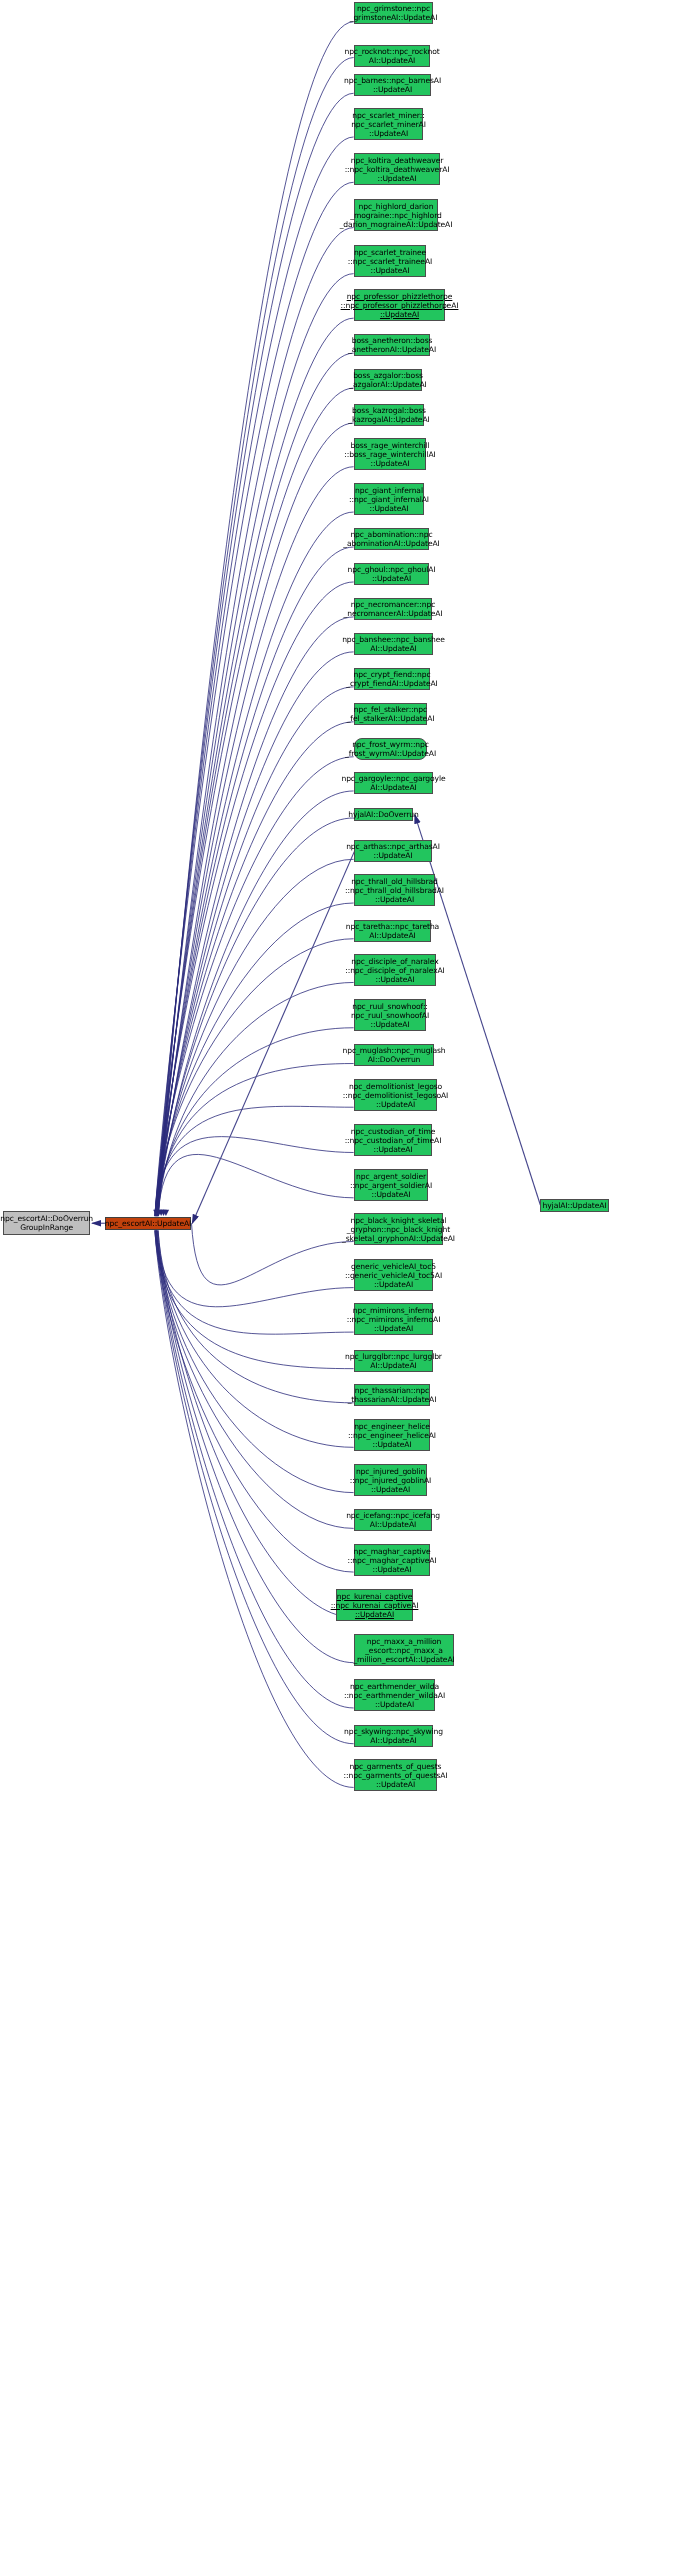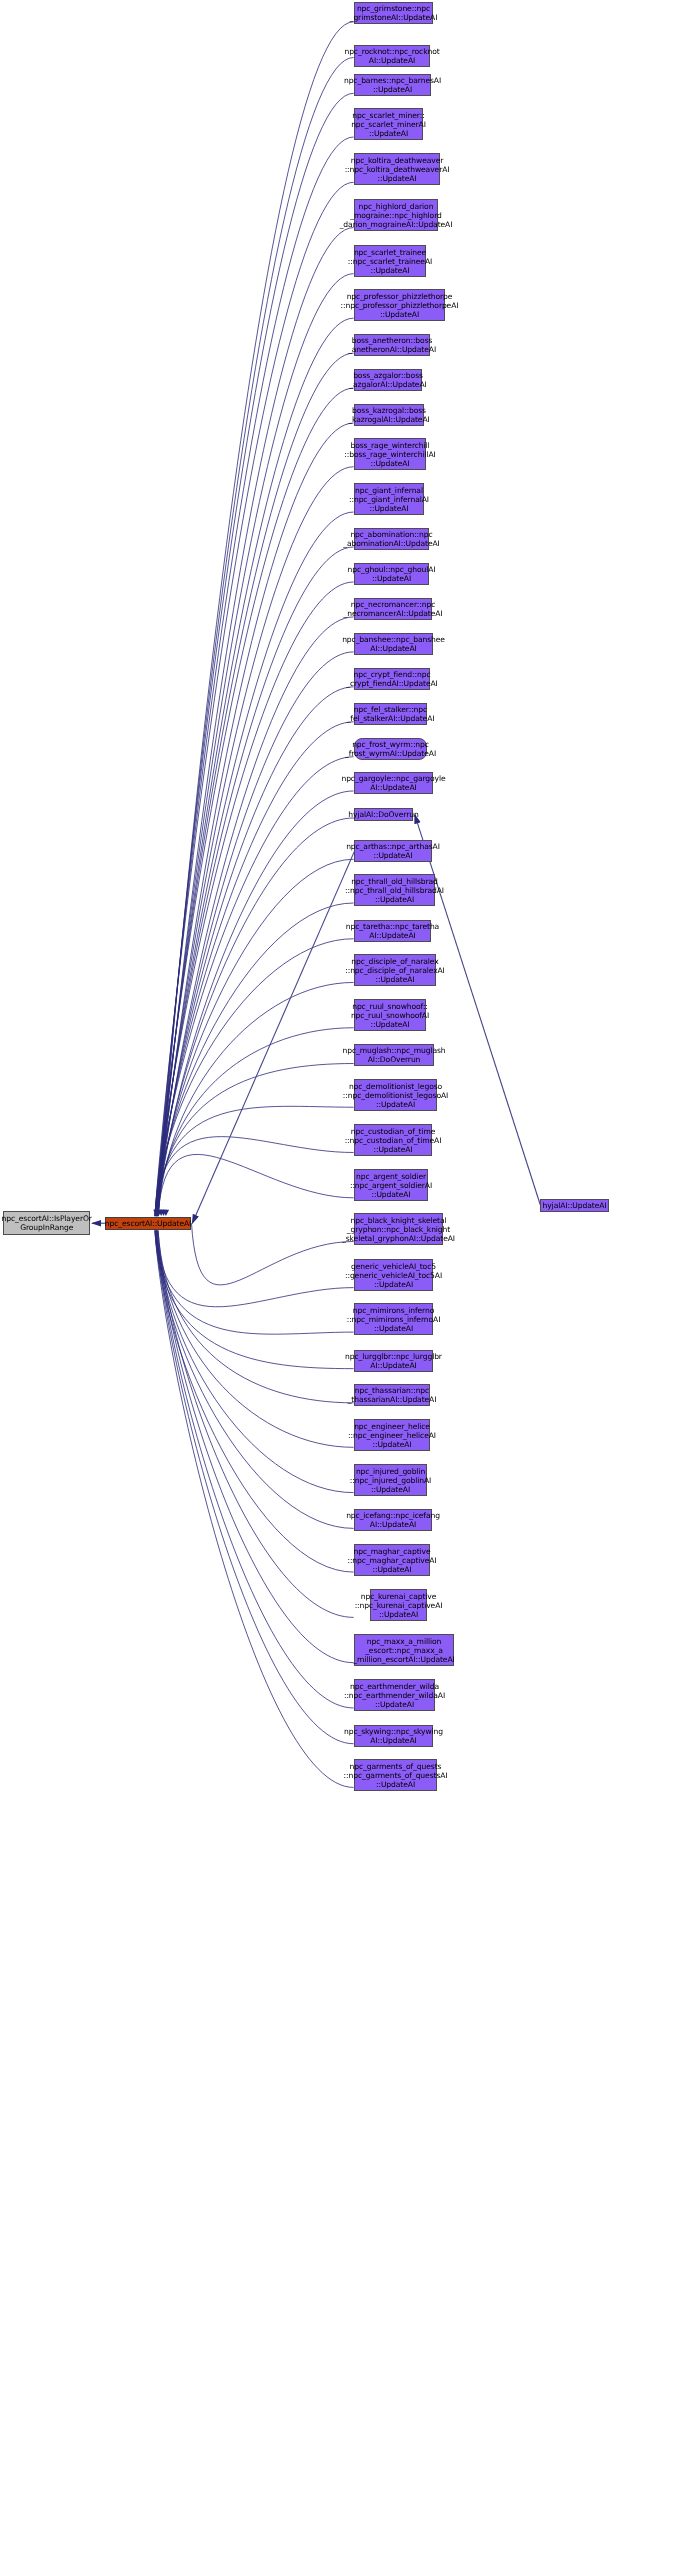--- a/index.html
+++ b/index.html
@@ -3,21 +3,21 @@
 <meta charset="utf-8">
 <style>
   html,body{margin:0;padding:0;background:#ffffff;}
   body{font-family:"DejaVu Sans","Liberation Sans",sans-serif;}
   #canvas{position:relative;width:681px;height:2576px;background:#ffffff;overflow:hidden;}
   svg#edges{position:absolute;left:0;top:0;width:681px;height:2576px;pointer-events:none;}
   .node{
     position:absolute;
     box-sizing:border-box;
     border:0.8px solid #4d4d4d;
-    background:#8b5cf6;
+    background:#22c55e;
     color:#000000;
     display:flex;
     align-items:center;
     justify-content:center;
     text-align:center;
     font-size:7.6px;
     line-height:9px;
     letter-spacing:-0.1px;
     white-space:pre-line;
     padding:0.8px 1.6px;
@@ -84,21 +84,21 @@
         <path d="M445,2249 C325,2249 204.95999999999998,1708 194.95999999999998,1548" stroke="#2a2a7a" stroke-width="1" fill="none"></path>
         <path d="M192.8,1522 L200.8,1522 L196.8,1530 z" fill="#2a2a7a" stroke="none"></path>
         <path d="M195.8,1522 L203.8,1522 L199.8,1530 z" fill="#2a2a7a" stroke="none"></path>
         <path d="M198.8,1522 L206.8,1522 L202.8,1530 z" fill="#2a2a7a" stroke="none"></path>
         <path d="M201.8,1522 L209.8,1522 L205.8,1530 z" fill="#2a2a7a" stroke="none"></path>
         <path d="M204.8,1522 L212.8,1522 L208.8,1530 z" fill="#2a2a7a" stroke="none"></path>
         <path d="M680,1516 L522,1025" stroke="#46468c" stroke-width="1.4" fill="none" marker-end="url(#arrow)"></path>
         <path d="M446,1071 L242,1539" stroke="#46468c" stroke-width="1.4" fill="none" marker-end="url(#arrow)"></path>
       </g>
   </svg>
-<div class="node root" style="left: 3.2px; top: 1211px; width: 87px; height: 24px;">npc_escortAI::IsPlayerOr
+<div class="node root" style="left: 3.2px; top: 1211px; width: 87px; height: 24px;">npc_escortAI::DoOverrun
 GroupInRange</div>
     <div class="node cur" style="left: 105px; top: 1217px; width: 86px; height: 12.7px;">npc_escortAI::UpdateAI</div>
     <div class="node" style="left: 540px; top: 1199px; width: 69px; height: 12.7px;">hyjalAI::UpdateAI</div>
     <div class="node" style="left: 354px; top: 2.4px; width: 79px; height: 22px;">npc_grimstone::npc
 _grimstoneAI::UpdateAI</div>
     <div class="node" style="left: 354px; top: 38px; width: 76px; height: 22px; margin-top: 7px;">npc_rocknot::npc_rocknot
 AI::UpdateAI</div>
     <div class="node" style="left: 354px; top: 74px; width: 77px; height: 22px;">npc_barnes::npc_barnesAI
 ::UpdateAI</div>
     <div class="node" style="left: 354px; top: 108px; width: 69px; height: 32px;">npc_scarlet_miner::
@@ -106,21 +106,21 @@
 ::UpdateAI</div>
     <div class="node" style="left: 354px; top: 153px; width: 86px; height: 32px;">npc_koltira_deathweaver
 ::npc_koltira_deathweaverAI
 ::UpdateAI</div>
     <div class="node" style="left: 354px; top: 199px; width: 84px; height: 32px;">npc_highlord_darion
 _mograine::npc_highlord
 _darion_mograineAI::UpdateAI</div>
     <div class="node" style="left: 354px; top: 245px; width: 72px; height: 32px;">npc_scarlet_trainee
 ::npc_scarlet_traineeAI
 ::UpdateAI</div>
-    <div class="node" style="left: 354px; top: 289px; width: 91px; height: 32px;">npc_professor_phizzlethorpe
+    <div class="node" style="left: 354px; top: 289px; width: 91px; height: 32px; text-decoration: underline;">npc_professor_phizzlethorpe
 ::npc_professor_phizzlethorpeAI
 ::UpdateAI</div>
     <div class="node" style="left: 354px; top: 334px; width: 76px; height: 22px;">boss_anetheron::boss
 _anetheronAI::UpdateAI</div>
     <div class="node" style="left: 354px; top: 369px; width: 68px; height: 22px;">boss_azgalor::boss
 _azgalorAI::UpdateAI</div>
     <div class="node" style="left: 354px; top: 404px; width: 70px; height: 22px;">boss_kazrogal::boss
 _kazrogalAI::UpdateAI</div>
     <div class="node" style="left: 354px; top: 438px; width: 72px; height: 32px;">boss_rage_winterchill
 ::boss_rage_winterchillAI
@@ -186,21 +186,21 @@
 ::npc_engineer_heliceAI
 ::UpdateAI</div>
     <div class="node" style="left: 354px; top: 1464px; width: 73px; height: 32px;">npc_injured_goblin
 ::npc_injured_goblinAI
 ::UpdateAI</div>
     <div class="node" style="left: 354px; top: 1509px; width: 78px; height: 22px;">npc_icefang::npc_icefang
 AI::UpdateAI</div>
     <div class="node" style="left: 354px; top: 1544px; width: 76px; height: 32px;">npc_maghar_captive
 ::npc_maghar_captiveAI
 ::UpdateAI</div>
-    <div class="node" style="left: 370px; top: 1589px; width: 57px; height: 32px;">npc_kurenai_captive
+    <div class="node" style="left: 336px; top: 1589px; width: 77px; height: 32px; text-decoration: underline;">npc_kurenai_captive
 ::npc_kurenai_captiveAI
 ::UpdateAI</div>
     <div class="node" style="left: 354px; top: 1634px; width: 100px; height: 32px;">npc_maxx_a_million
 _escort::npc_maxx_a
 _million_escortAI::UpdateAI</div>
     <div class="node" style="left: 354px; top: 1679px; width: 81px; height: 32px;">npc_earthmender_wilda
 ::npc_earthmender_wildaAI
 ::UpdateAI</div>
     <div class="node" style="left: 354px; top: 1725px; width: 79px; height: 22px;">npc_skywing::npc_skywing
 AI::UpdateAI</div>

